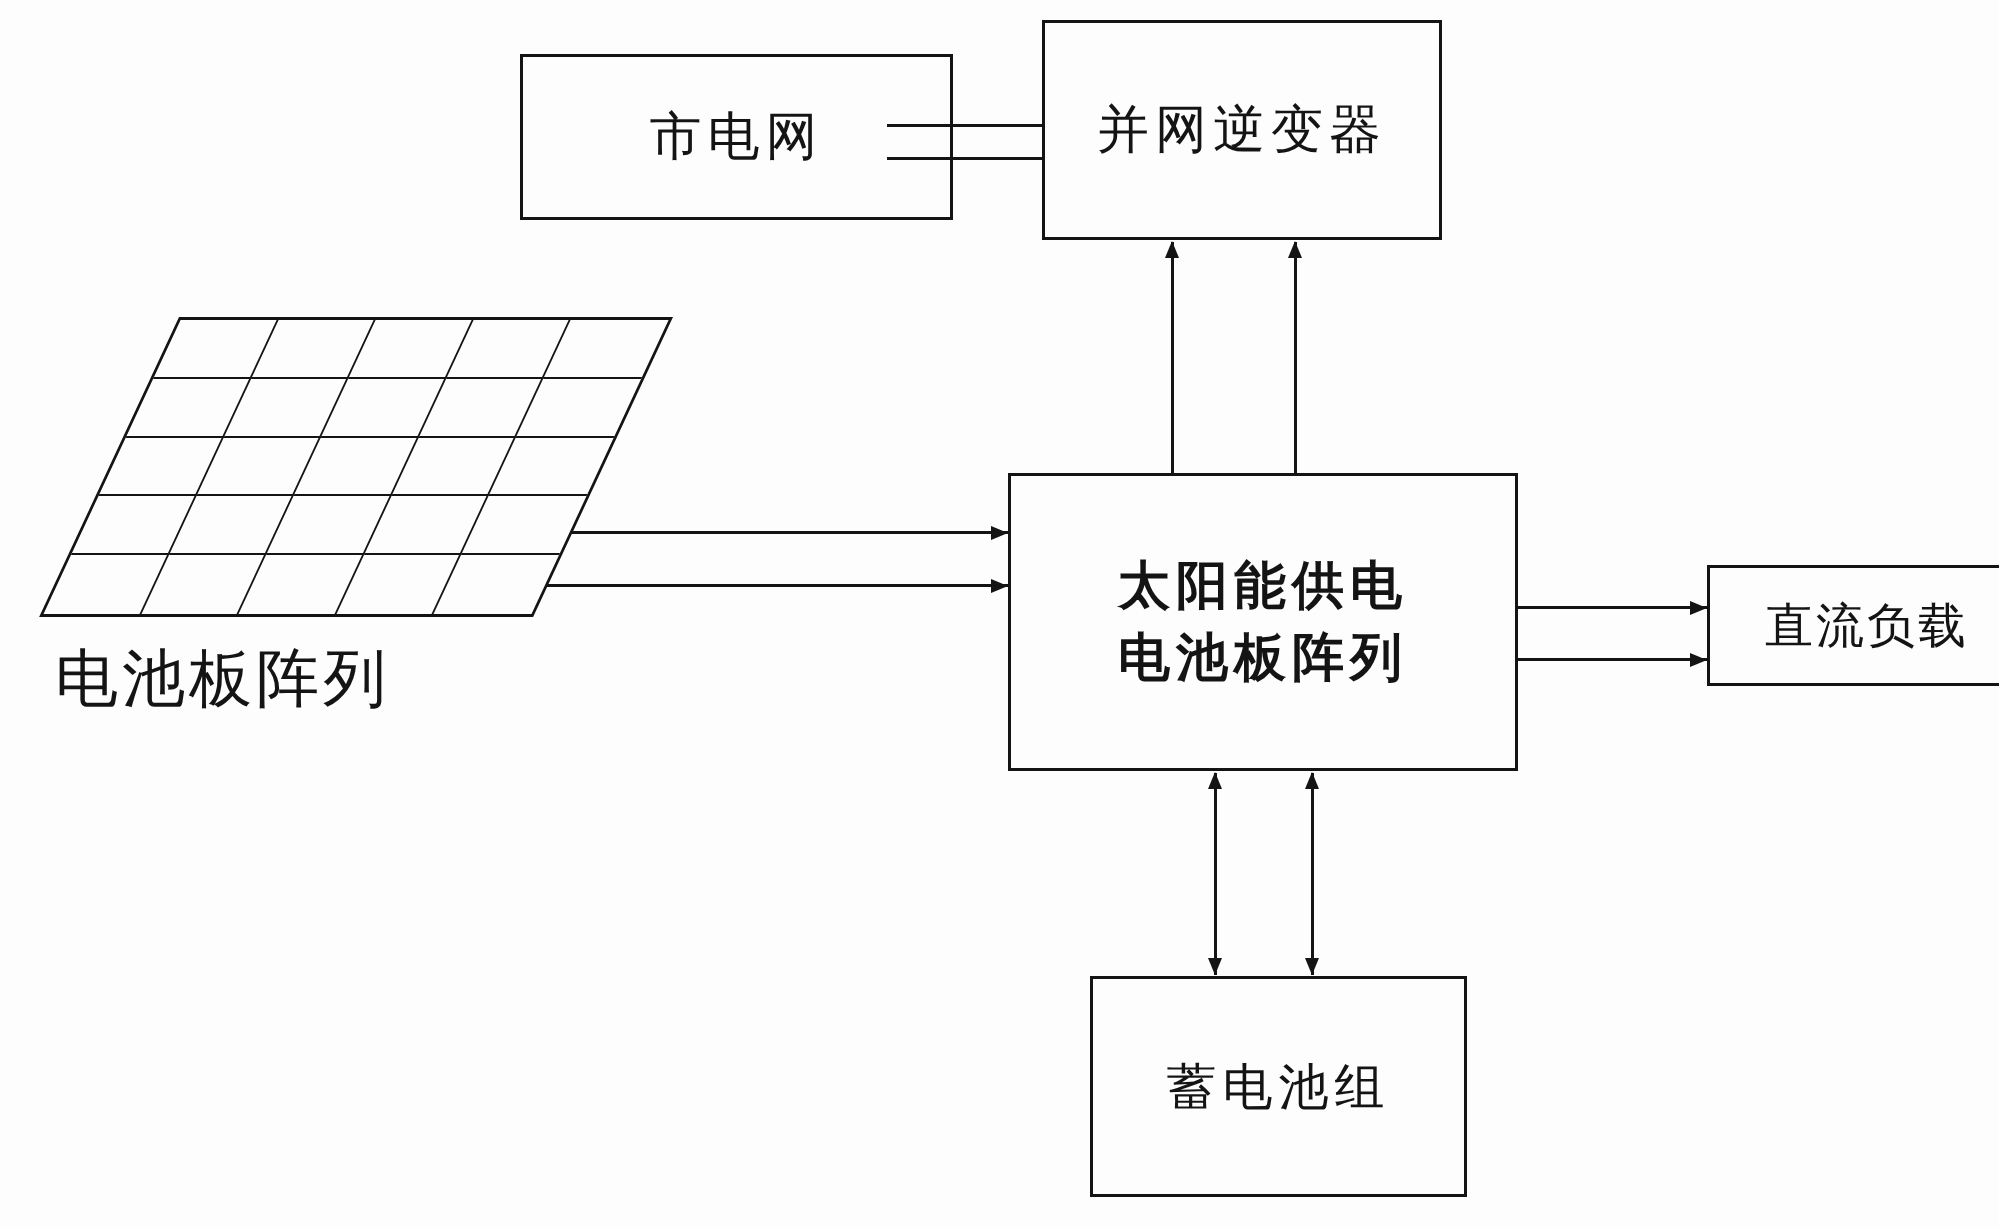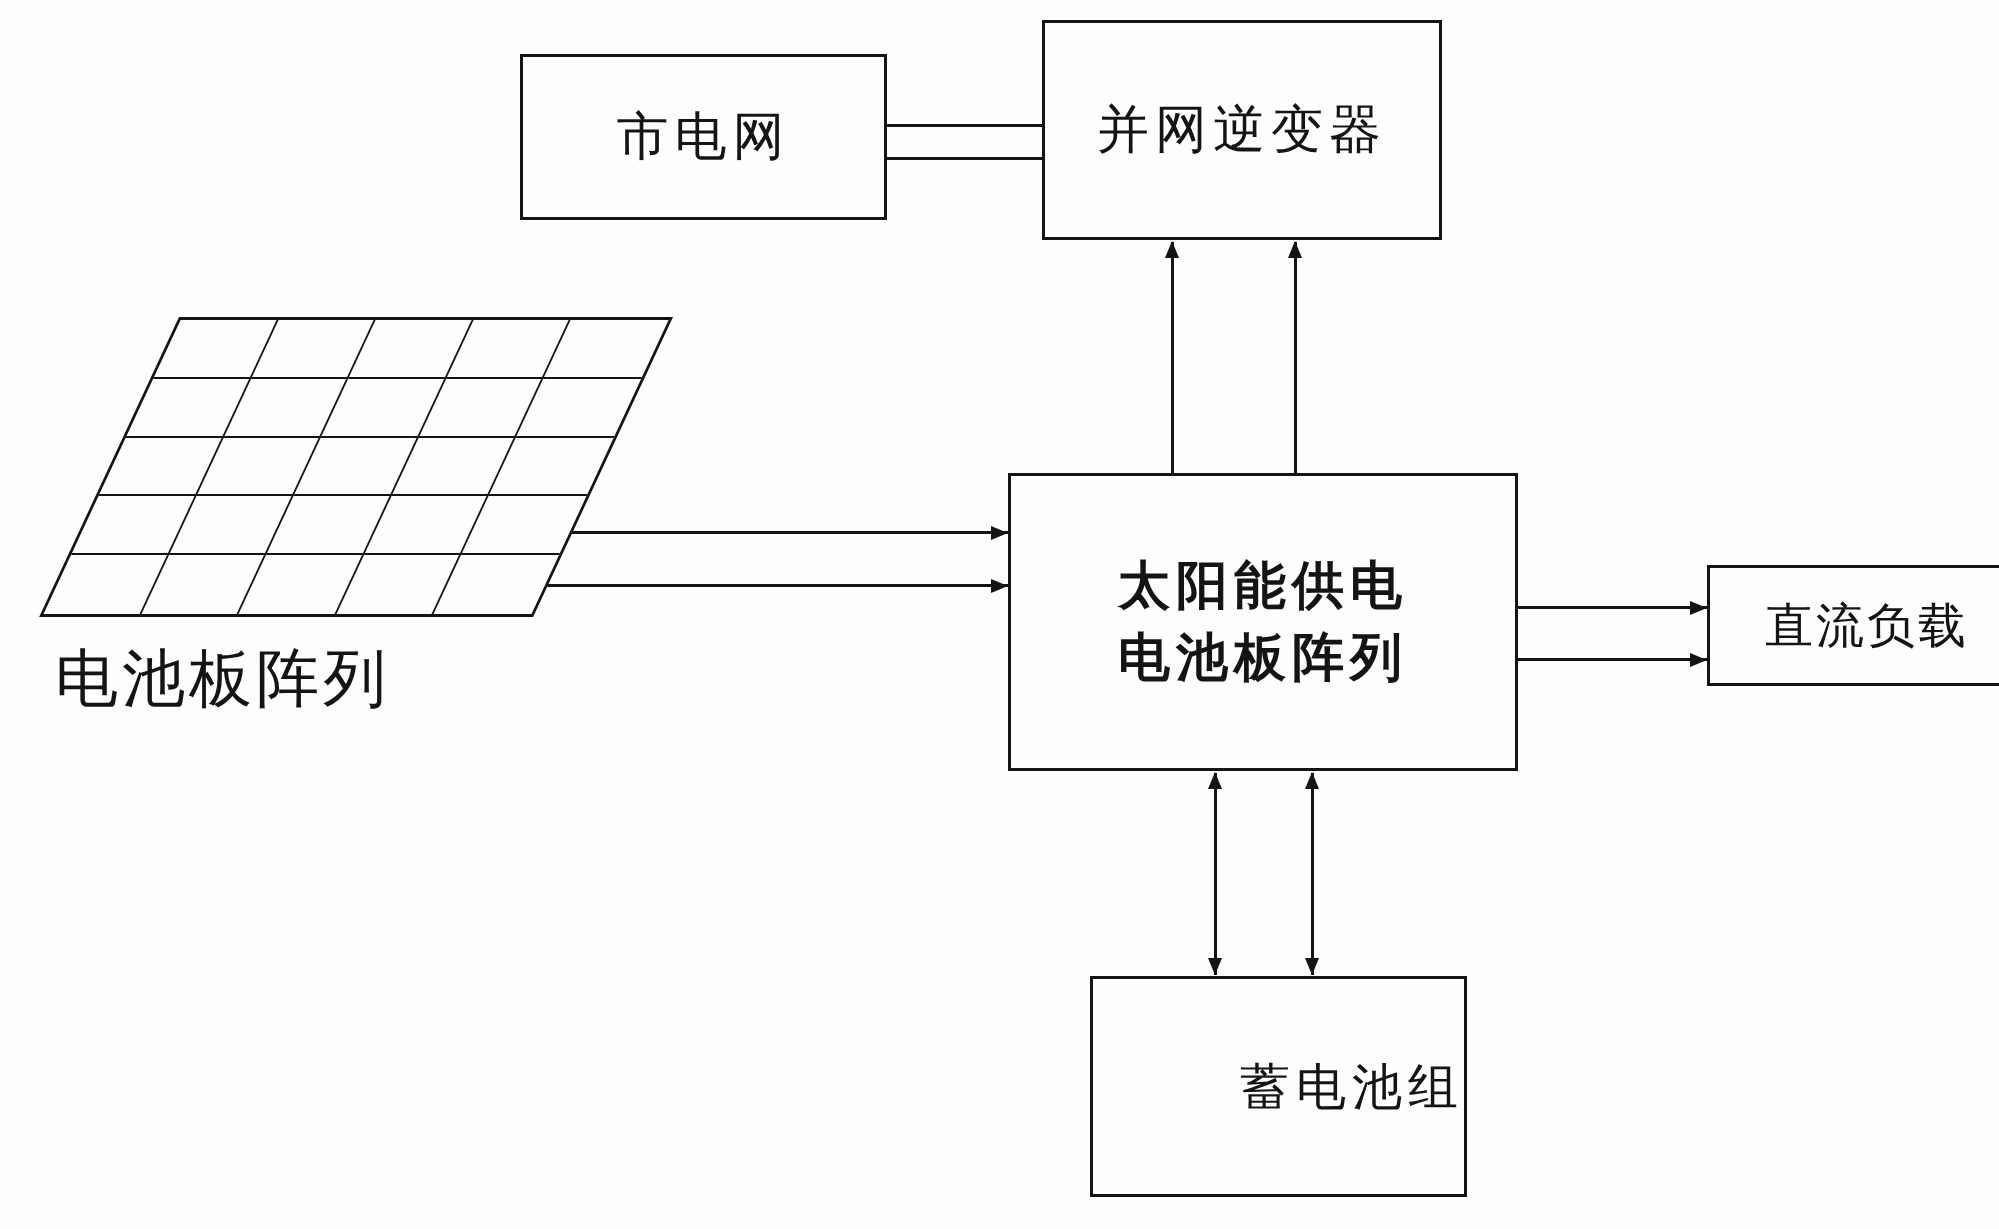--- a/index.html
+++ b/index.html
@@ -89,40 +89,40 @@
       <div class="cell"></div>
       <div class="cell"></div>
       <div class="cell"></div>
       <div class="cell"></div>
       <div class="cell"></div>
       <div class="cell"></div>
       <div class="cell"></div>
     </div>
   <div id="panel-label">电池板阵列</div>
 
-  <div class="node" style="left:520px;top:54px;width:367px;height:166px;">
+  <div class="node" style="left:520px;top:54px;width:433px;height:166px;">
     <span class="lbl">市电网</span>
   </div>
 
   <div class="node" style="left:1042px;top:20px;width:400px;height:220px;font-family:Liberation Serif, serif;">
     <span class="lbl">并网逆变器</span>
   </div>
 
   <div class="node" style="left:1008px;top:473px;width:510px;height:298px;font-weight:bold;">
     <div>
       <div class="lbl">太阳能供电</div>
       <div class="lbl">电池板阵列</div>
     </div>
   </div>
 
   <div class="node" style="left:1707px;top:565px;width:320px;height:121px;">
     <span class="lbl" style="font-size:48px;letter-spacing:3px;">直流负载</span>
   </div>
 
-  <div class="node" style="left:1090px;top:976px;width:377px;height:221px;justify-content:flex-end;">
+  <div class="node" style="left:1090px;top:976px;width:377px;height:221px;">
     <span class="lbl" style="font-size:50px;">蓄电池组</span>
   </div>
 
   <div class="wire h-wire" style="left:887px;top:124px;width:155px;"></div>
   <div class="wire h-wire" style="left:887px;top:157px;width:155px;"></div>
 
   <div class="wire v-wire" style="left:1171px;top:242px;height:231px;"></div>
   <div class="arr arr-up" style="left:1165px;top:241px;"></div>
   <div class="wire v-wire" style="left:1294px;top:242px;height:231px;"></div>
   <div class="arr arr-up" style="left:1288px;top:241px;"></div>

